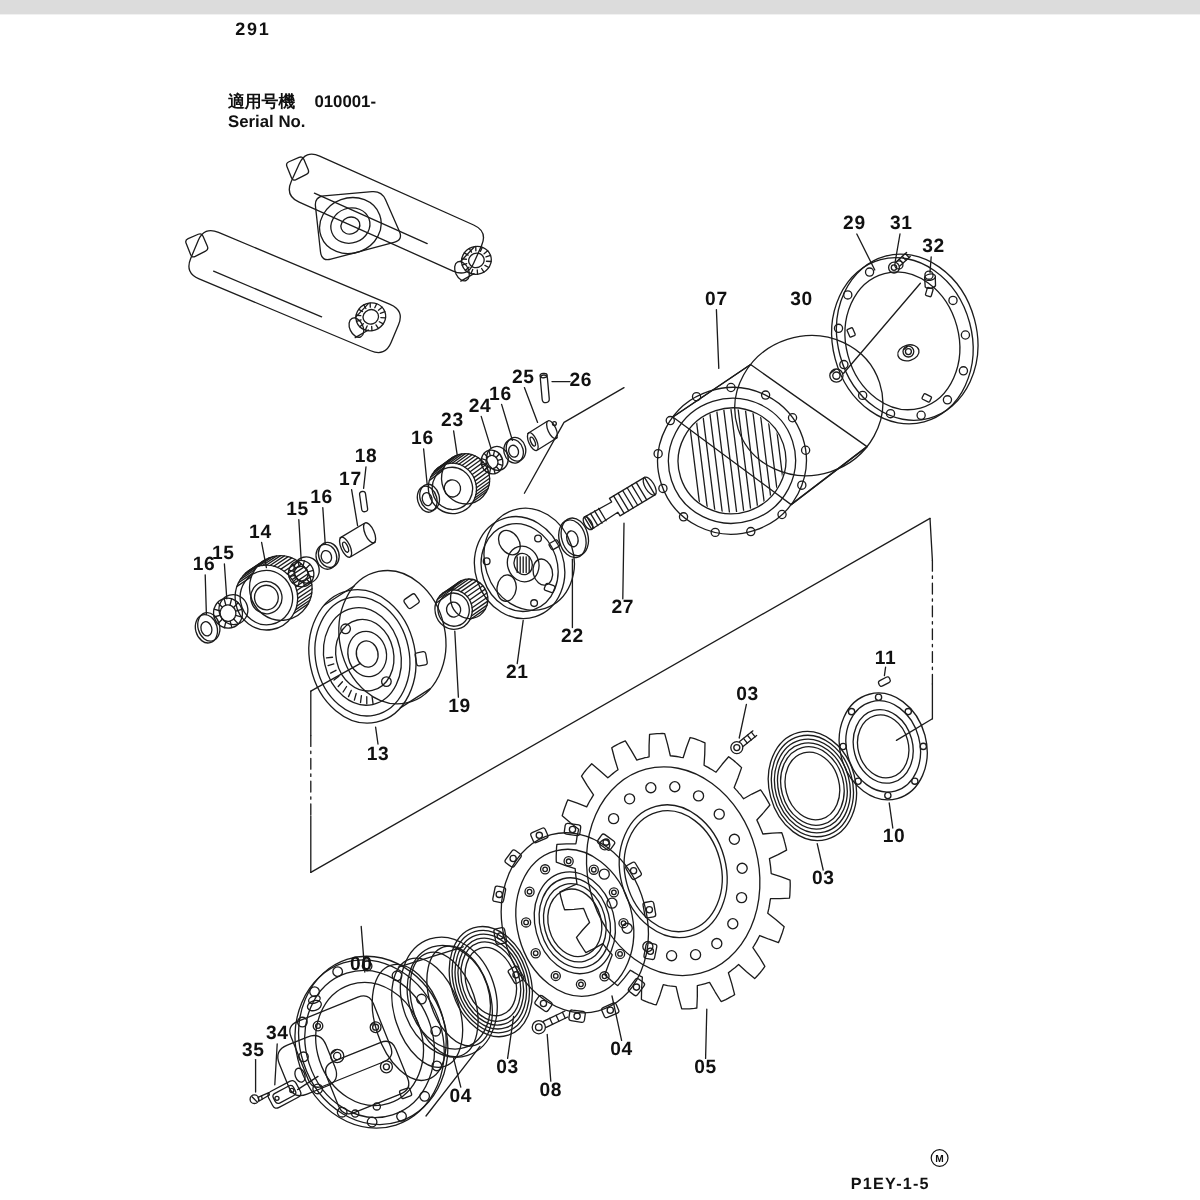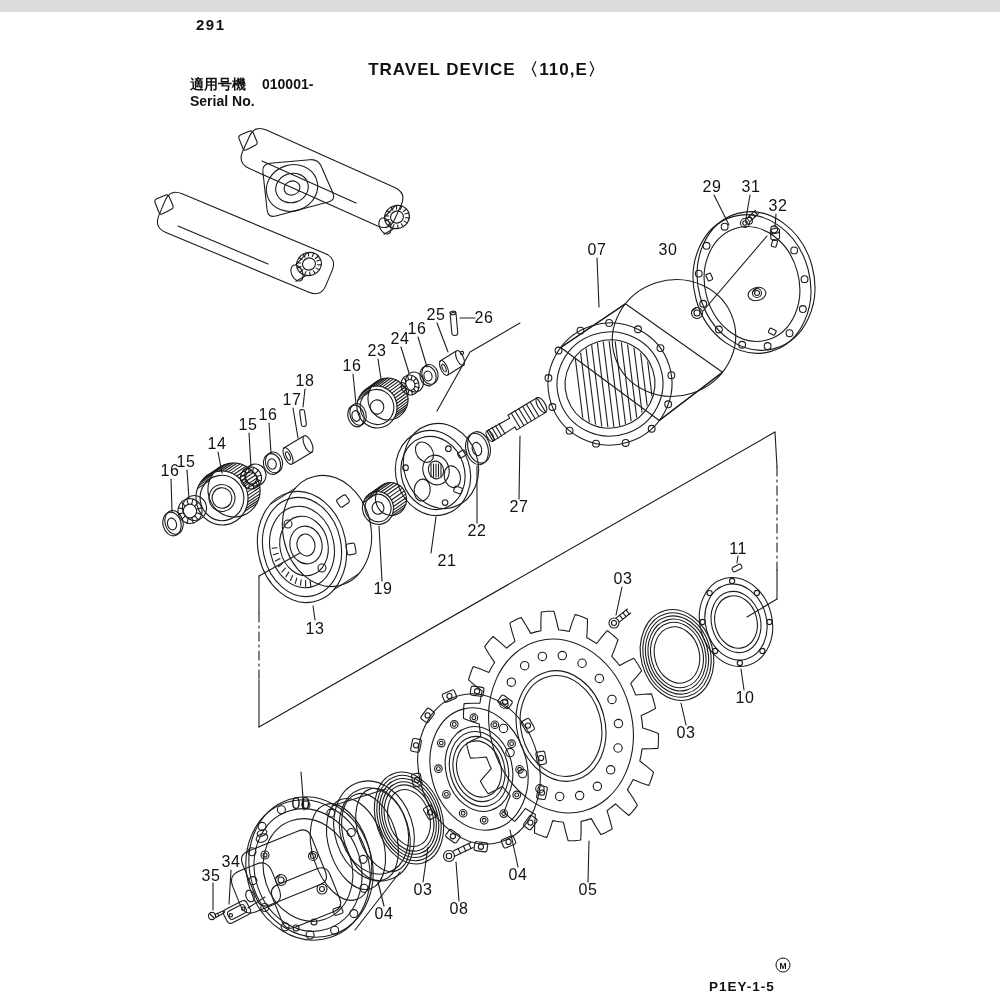--- a/index.html
+++ b/index.html
@@ -1,20 +1,20 @@
 <!DOCTYPE html>
 <html><head>
 <meta charset="utf-8">
 <style>
   html,body{margin:0;padding:0;background:#dcdcdc;}
   .canvas{position:relative;width:1000px;height:1000px;margin:12px auto;background:#fff;
           font-family:"Liberation Sans",sans-serif;color:#111;overflow:hidden;}
   svg{position:absolute;left:0;top:0;}
   #art *{stroke:#1c1c1c;fill:none;stroke-width:1.1;stroke-linecap:round;stroke-linejoin:round;}
-  .co{position:absolute;transform:translate(-50%,-50%);font-size:16px;font-weight:400;
+  .co{position:absolute;transform:translate(-50%,-50%);font-size:16px;font-weight:700;
       letter-spacing:.5px;white-space:nowrap;}
   .pgnum{position:absolute;left:196px;top:4px;font-size:15px;font-weight:700;letter-spacing:1.5px;}
   .title{position:absolute;left:487px;transform:translateX(-50%);font-weight:700;white-space:nowrap;}
   .title-jp{top:18px;font-size:20px;letter-spacing:2px;}
   .title-en{top:46px;font-size:17px;letter-spacing:1px;}
   .serial{position:absolute;left:190px;top:64px;font-size:14px;font-weight:700;line-height:1.2;}
   .serial .val{margin-left:16px;}
   .mmark{position:absolute;left:783px;top:953px;width:13px;height:13px;border:1.4px solid #111;
          border-radius:50%;display:flex;align-items:center;justify-content:center;
          transform:translate(-50%,-50%);font-size:8.5px;font-weight:700;}
@@ -650,21 +650,20 @@
         <ellipse cx="409" cy="806" rx="23.759999999999998" ry="33.839999999999996" transform="rotate(-18 409 806)"></ellipse>
         <ellipse cx="409" cy="806" rx="20.46" ry="29.14" transform="rotate(-18 409 806)"></ellipse>
       </g>
       <g>
         <ellipse cx="374" cy="819" rx="39" ry="51" transform="rotate(-18 374 819)" fill="#fff" stroke-width="3"></ellipse>
         <ellipse cx="374" cy="819" rx="33.5" ry="44" transform="rotate(-18 374 819)"></ellipse>
       </g>
     </svg>
 
   <div class="pgnum">291</div>
-  <div class="title title-en">TRAVEL DEVICE 〈110,E〉</div>
 
   <div class="serial">
     <div>
       <span>適用号機</span><span class="val">010001-</span>
     </div>
     <div>Serial No.</div>
   </div>
 
   <span class="co" style="left:712px;top:175px">29</span>
   <span class="co" style="left:751px;top:175px">31</span>
@@ -679,21 +678,21 @@
   <span class="co" style="left:352px;top:354px">16</span>
   <span class="co" style="left:305px;top:369px">18</span>
   <span class="co" style="left:292px;top:388px">17</span>
   <span class="co" style="left:268px;top:403px">16</span>
   <span class="co" style="left:248px;top:413px">15</span>
   <span class="co" style="left:217px;top:432px">14</span>
   <span class="co" style="left:186px;top:450px">15</span>
   <span class="co" style="left:170px;top:459px">16</span>
   <span class="co" style="left:519px;top:495px">27</span>
   <span class="co" style="left:477px;top:519px">22</span>
-  <span class="co" style="left:447px;top:549px">21</span>
+  <span class="co" style="left:431px;top:549px">21</span>
   <span class="co" style="left:383px;top:577px">19</span>
   <span class="co" style="left:315px;top:617px">13</span>
   <span class="co" style="left:738px;top:537px">11</span>
   <span class="co" style="left:623px;top:567px">03</span>
   <span class="co" style="left:745px;top:686px">10</span>
   <span class="co" style="left:686px;top:721px">03</span>
   <span class="co" style="left:301px;top:792px">00</span>
   <span class="co" style="left:231px;top:850px">34</span>
   <span class="co" style="left:211px;top:864px">35</span>
   <span class="co" style="left:384px;top:902px">04</span>

